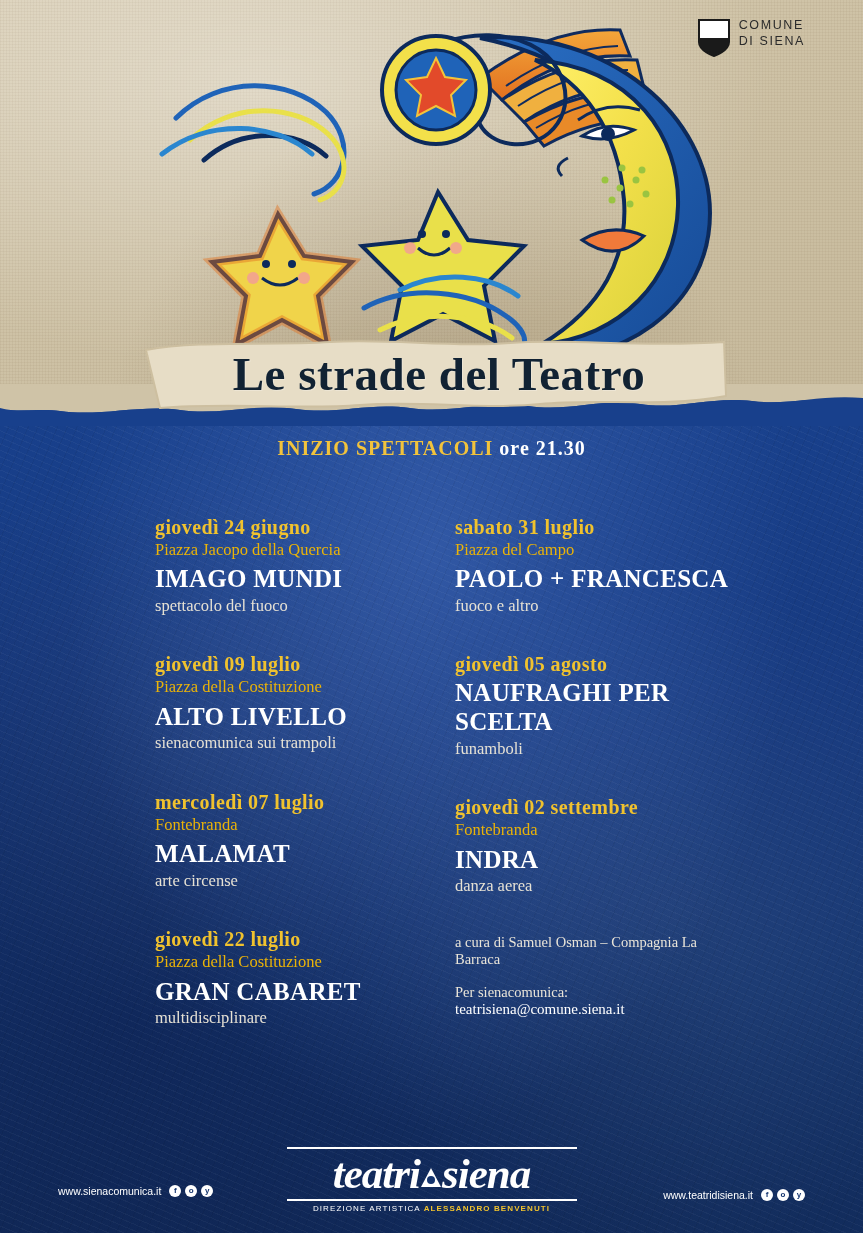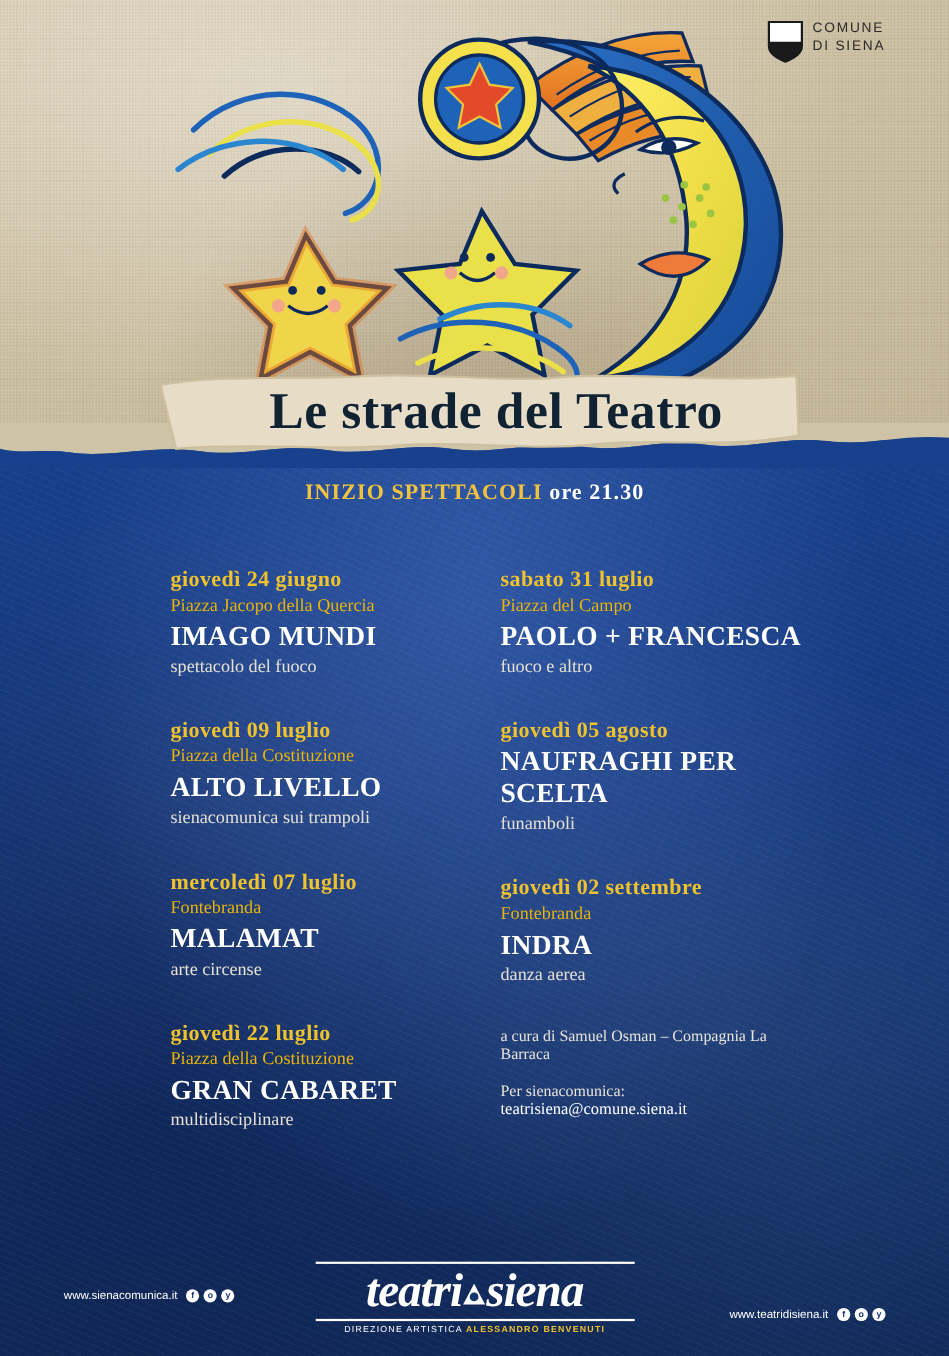--- a/index.html
+++ b/index.html
@@ -109,21 +109,21 @@
     width: 590px;
     height: 76px;
   }
   .title-band-bg {
     position: absolute;
     left: 0; top: 0;
     width: 590px; height: 76px;
   }
   .title-text {
     position: absolute;
-    left: 16px; top: 0;
+    left: 4px; top: 0;
     width: 590px;
     height: 76px;
     display: flex;
     align-items: center;
     justify-content: center;
     font-family: "Liberation Serif", serif;
     font-weight: bold;
     font-size: 47px;
     letter-spacing: 0.5px;
     color: #123;
@@ -188,21 +188,21 @@
     color: #e9e4d8;
   }
   .credits .line1 { font-size: 14.5px; margin-bottom: 16px; }
   .credits .line2 { font-size: 14.5px; }
   .credits .mail { font-size: 15px; color: #ffffff; }
 
   
   .footer-left {
     position: absolute;
     left: 58px;
-    bottom: 49px;
+    bottom: 36px;
     display: flex;
     align-items: center;
     gap: 8px;
     color: #ffffff;
     font-family: "Liberation Sans", sans-serif;
     font-size: 10.5px;
   }
   .footer-right {
     position: absolute;
     right: 58px;

